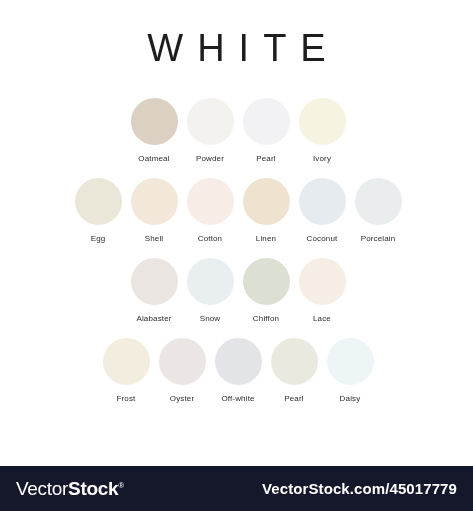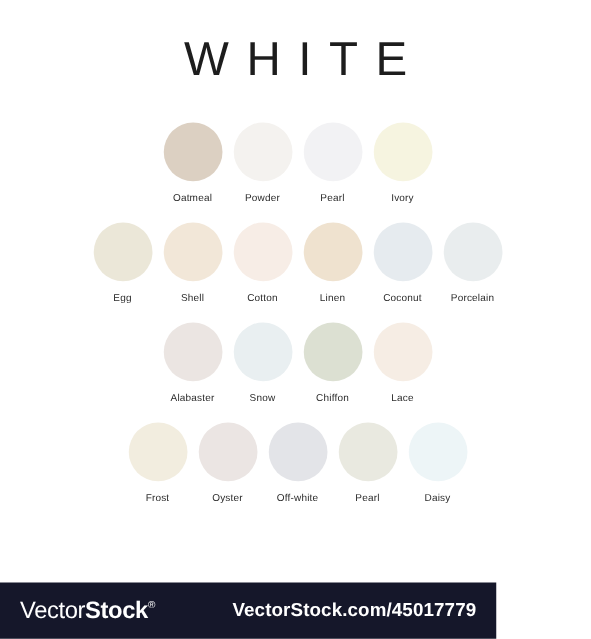--- a/index.html
+++ b/index.html
@@ -75,21 +75,21 @@
     color: #2b2b2b;
     text-align: center;
     letter-spacing: 0.15px;
     line-height: 10px;
     white-space: nowrap;
   }
   .footer {
     position: absolute;
     left: 0;
     bottom: 0;
-    width: 397px;
+    width: 473px;
     height: 45px;
     background: #15172a;
     display: flex;
     align-items: center;
     justify-content: space-between;
     box-sizing: border-box;
     padding: 0 16px;
   }
   .brand {
     font-family: "Liberation Sans", sans-serif;

